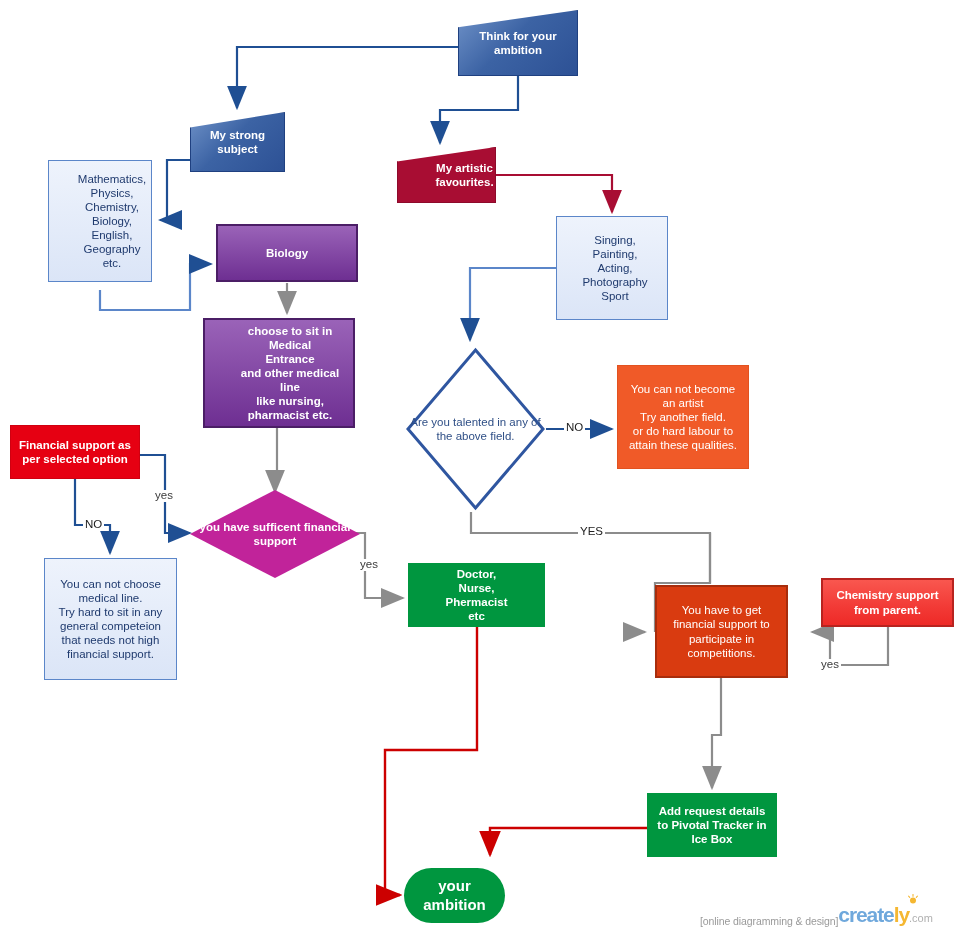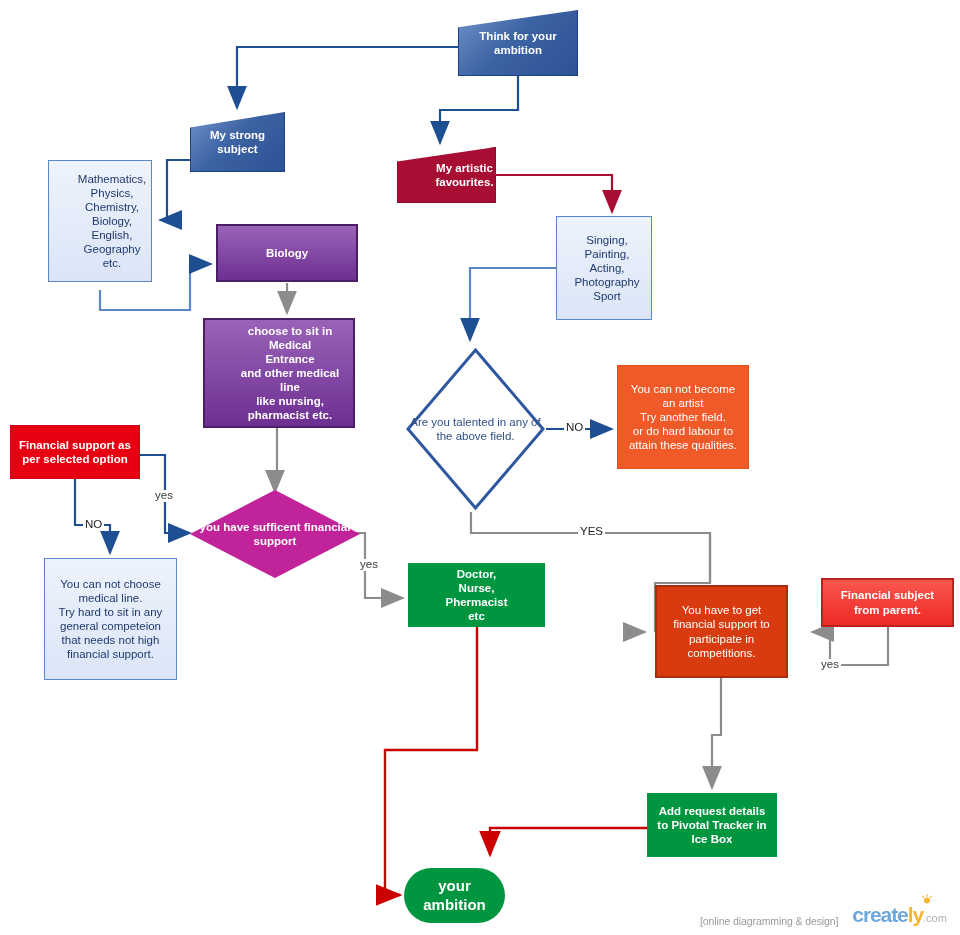--- a/index.html
+++ b/index.html
@@ -28,21 +28,21 @@
   .green-term{color:#fff;font-size:15px;font-weight:bold;background:#00963f;border-radius:38px;}
   
   .clip-trap{clip-path:polygon(0% 26%,100% 0%,100% 100%,0% 100%);}
   
   .diamond{position:absolute;}
   .diamond .dtxt{position:absolute;inset:0;display:flex;align-items:center;justify-content:center;
      text-align:center;line-height:1.22;}
   .magenta-d .dtxt{color:#fff;font-size:11.5px;font-weight:bold;}
   .white-d .dtxt{color:#2f4f86;font-size:11.5px;}
   
-  #watermark{position:absolute;left:700px;top:903px;display:flex;align-items:flex-end;gap:14px;}
+  #watermark{position:absolute;left:700px;top:903px;display:flex;align-items:flex-end;gap:0;}
   #watermark .tagline{font-size:10.5px;color:#9a9a9a;letter-spacing:-0.1px;}
   #watermark .brand{font-size:21px;letter-spacing:-1.1px;font-weight:bold;position:relative;}
   #watermark .brand .b1{color:#6fa8dc;}
   #watermark .brand .b2{color:#f5b731;}
   #watermark .brand .dotcom{color:#b0b0b0;font-size:11px;font-weight:normal;letter-spacing:0;}
   #watermark .bulb{position:absolute;left:69px;top:-9px;width:12px;height:12px;}
 </style>
 </head>
 <body>
 
@@ -125,21 +125,21 @@
   <div class="node lightblue-box" style="left:48px;top:160px;width:104px;height:122px;padding-left:24px;">
     <span class="lbl">Mathematics,
 Physics,
 Chemistry,
 Biology,
 English,
 Geography
 etc.</span>
   </div>
 
-  <div class="node lightblue-box" style="left:556px;top:216px;width:96px;height:104px;padding-left:6px;">
+  <div class="node lightblue-box" style="left:556px;top:216px;width:112px;height:104px;padding-left:6px;">
     <span class="lbl">Singing,
 Painting,
 Acting,
 Photography
 Sport</span>
   </div>
 
   <div class="node purple-box" style="left:216px;top:224px;width:142px;height:58px;">
     <span class="lbl">Biology</span>
   </div>
@@ -204,21 +204,21 @@
   </div>
 
   <div class="node orangered-box" style="left:655px;top:585px;width:133px;height:93px;">
     <span class="lbl">You have to get
 financial support to
 participate in
 competitions.</span>
   </div>
 
   <div class="node salmon-box" style="left:821px;top:578px;width:133px;height:49px;">
-    <span class="lbl">Financial subject
+    <span class="lbl">Chemistry support
 from parent.</span>
   </div>
 
   <div class="node green-box" style="left:647px;top:793px;width:130px;height:64px;">
     <span class="lbl">Add request details
 to Pivotal Tracker in
 Ice Box</span>
   </div>
 
   <div class="node green-term" style="left:404px;top:868px;width:101px;height:55px;">

